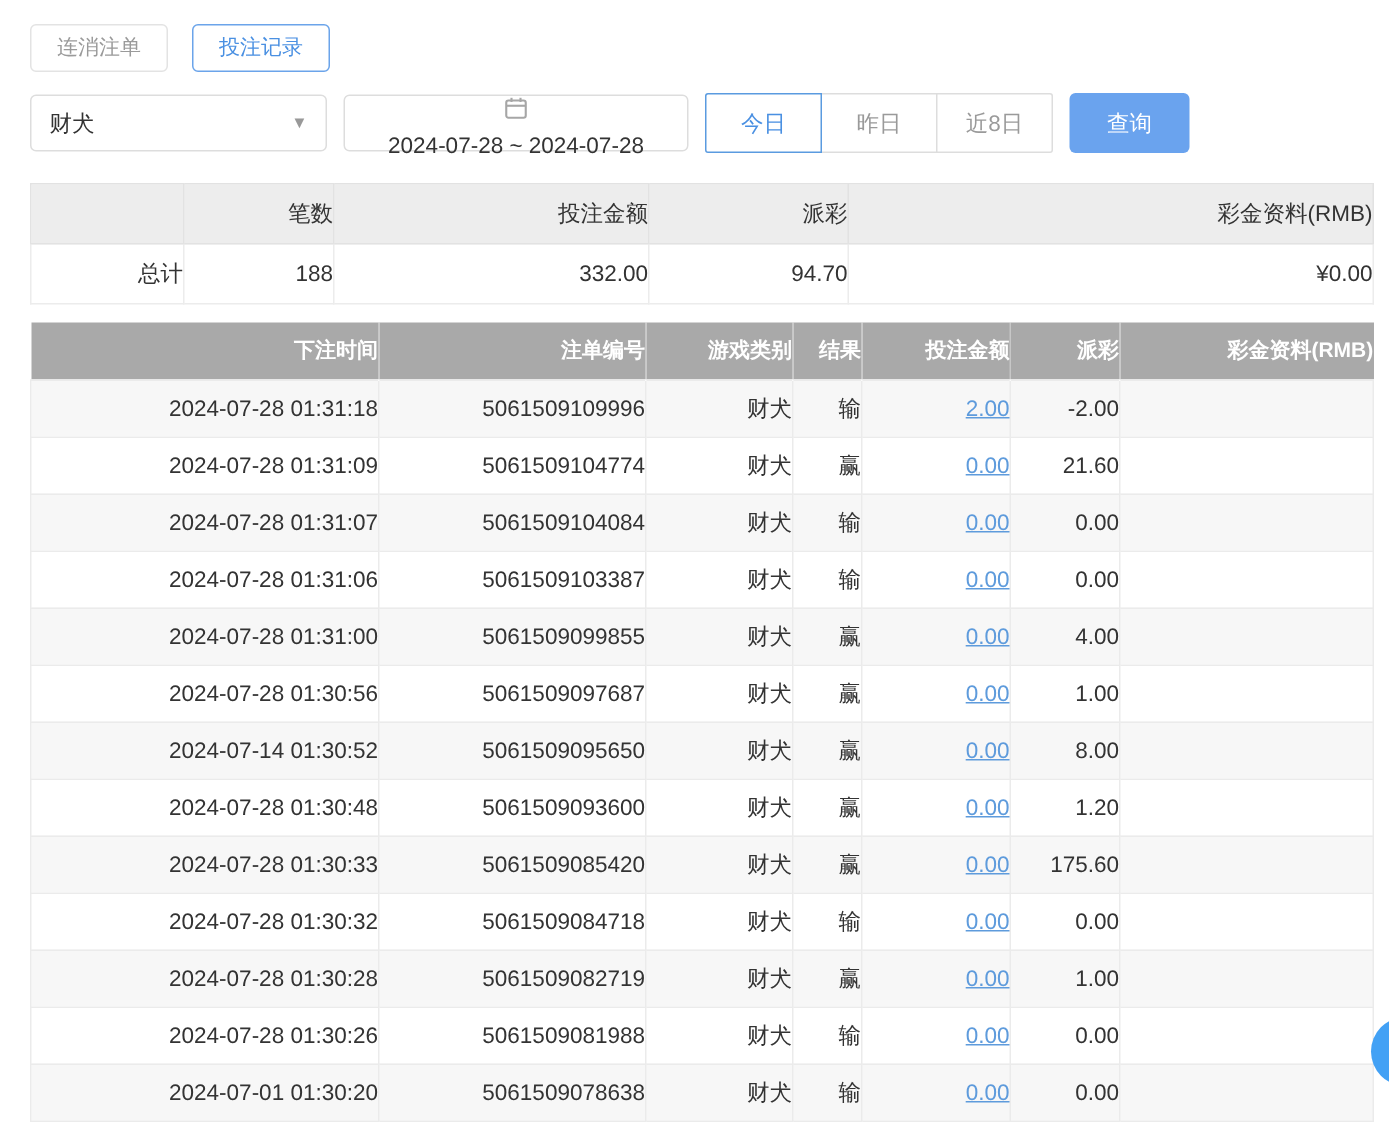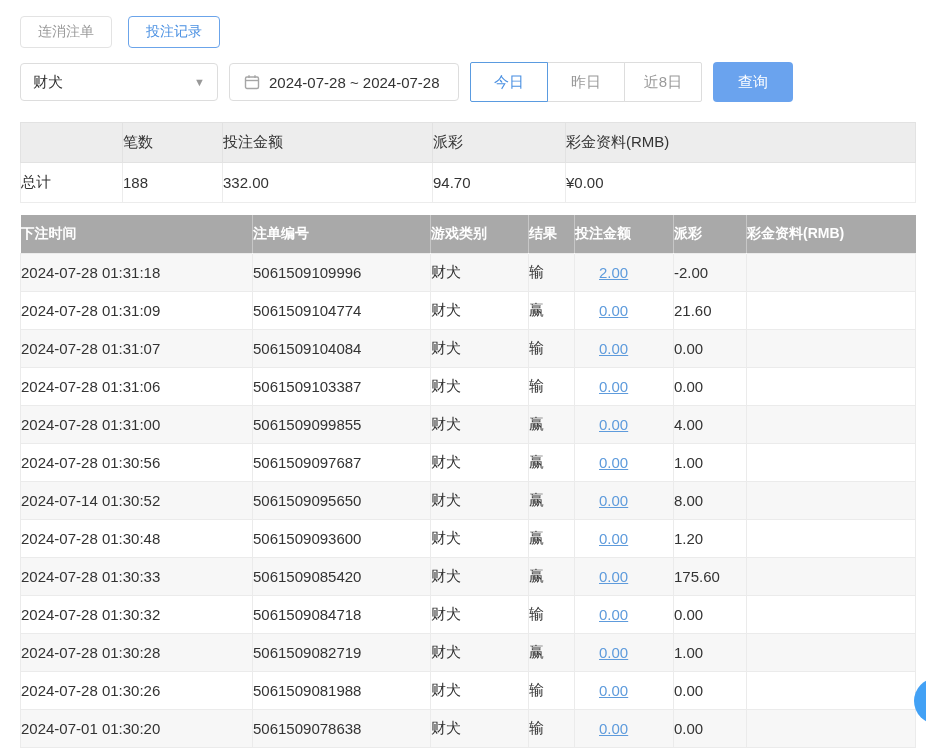--- a/index.html
+++ b/index.html
@@ -14,33 +14,33 @@
   .tab.active { border-color:#6ba4ea; color:#4a90e2; }
 
   
   .filter-row { display:flex; align-items:center; margin-top:14px; }
   .select { width:198px; height:38px; border:1px solid #ddd; border-radius:4px;
     display:flex; align-items:center; justify-content:space-between;
     padding:0 12px; font-size:15px; cursor:pointer; background:#fff; }
   .chevron { color:#999; font-size:11px; }
   .date-range { height:38px; min-width:230px; border:1px solid #ddd; border-radius:4px;
     display:flex; align-items:center; gap:9px; padding:0 14px; margin-left:11px;
-    font-size:15px; cursor:pointer; background:#fff; }
+    font-size:15px; cursor:pointer; background:#fff;flex-direction:column; }
   .cal-icon svg { display:block; }
   .btn-group { display:flex; margin-left:11px; }
   .quick-btn { width:78px; height:40px; border:1px solid #ddd; background:#fff;
     color:#9a9a9a; font-size:15px; margin-left:-1px; cursor:pointer; }
   .btn-group .quick-btn:first-child { margin-left:0; border-radius:2px 0 0 2px;text-align:center; }
   .btn-group .quick-btn:last-child { border-radius:0 2px 2px 0; }
   .quick-btn.active { border-color:#5a9be0; color:#4a90e2; position:relative; z-index:1; }
   .search-btn { width:80px; height:40px; margin-left:11px; background:#6aa3ee;
     color:#fff; border:none; border-radius:4px; font-size:15px; cursor:pointer; }
 
   
-  table { border-collapse:collapse; table-layout:fixed; width:895px; text-align:left;padding-left:40px; }
+  table { border-collapse:collapse; table-layout:fixed; width:895px; text-align:right;padding-left:40px; }
   .summary-table { margin-top:20px; font-size:15px; }
   .summary-table th { background:#ededed; height:40px; font-weight:normal;
     border:1px solid #e2e2e2; color:#333; }
   .summary-table td { background:#fff; height:40px; border:1px solid #ececec; }
 
   
   .bet-table { margin-top:12px; font-size:15px; }
   .bet-table th { background:#a9a9a9; color:#fff; height:38px; font-size:14px;
     font-weight:bold; border-right:1px solid rgba(255,255,255,0.35); }
   .bet-table th:last-child { border-right:none; }

